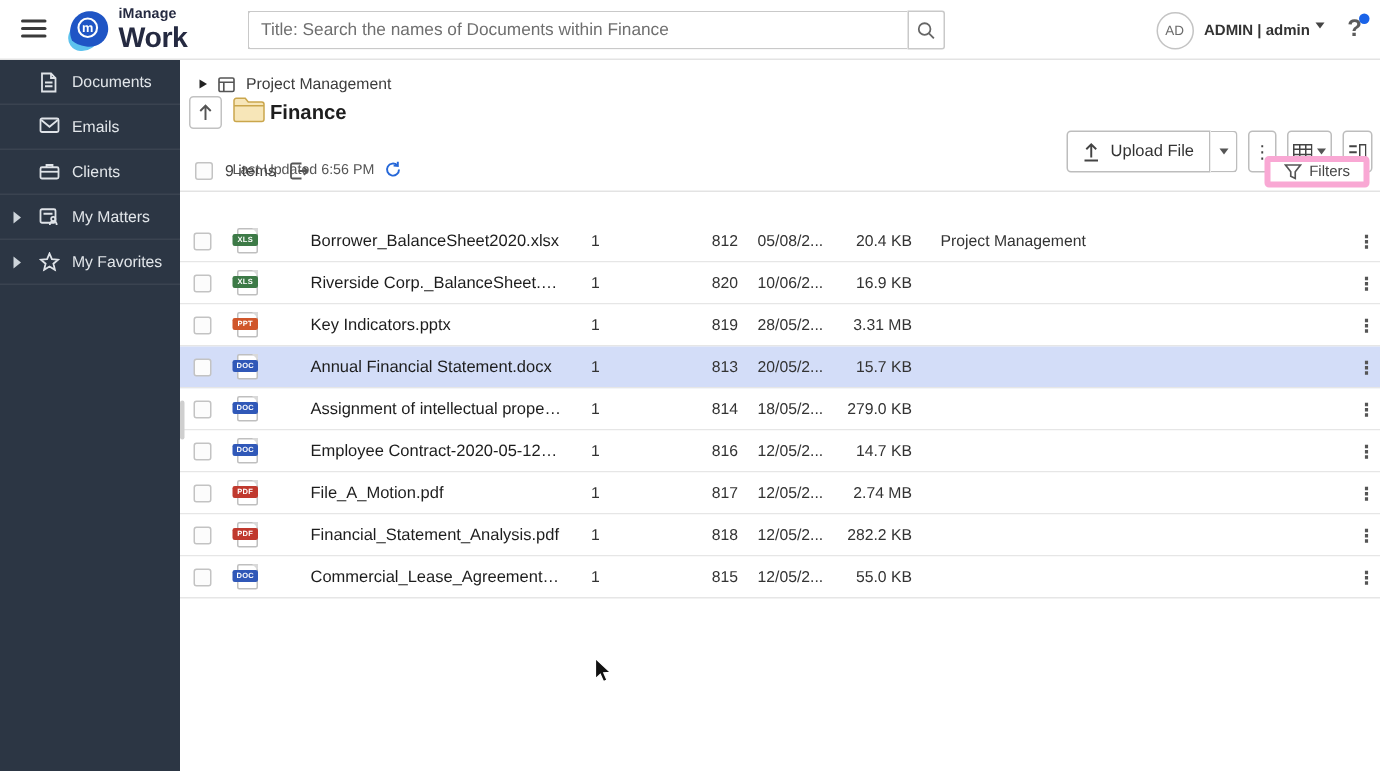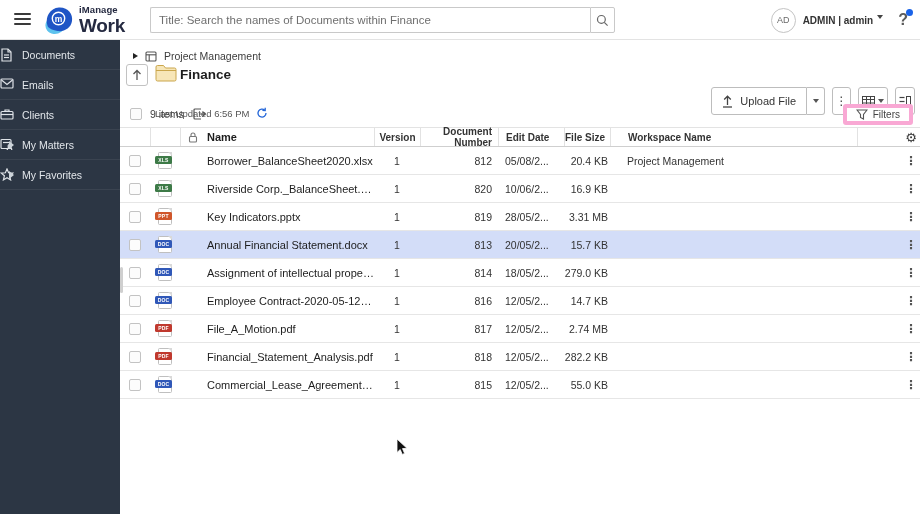--- a/index.html
+++ b/index.html
@@ -11,40 +11,40 @@
   
   .topbar { position:absolute; left:0; top:0; width:920px; height:40px; background:#fff;
     border-bottom:1px solid #e3e3e3; z-index:5; }
   .hamburger { position:absolute; left:14px; top:13px; width:17px; height:13px; cursor:pointer; }
   .hamburger span { display:block; height:2px; background:#3a3a3a; margin-bottom:3px; border-radius:1px; }
   .logo-svg { position:absolute; left:42px; top:4px; }
   .brand { position:absolute; left:79px; top:5px; line-height:1; color:#252a41; }
   .brand .b-top { font-size:9.5px; font-weight:700; letter-spacing:.1px; }
   .brand .b-bottom { font-size:19px; font-weight:700; letter-spacing:-0.3px; margin-top:1px; }
 
-  .search-wrap { position:absolute; left:150px; top:7px; display:flex; height:26px; }
+  .search-wrap { position:absolute; left:165px; top:7px; display:flex; height:26px; }
   .search-input { width:440px; height:26px; border:1px solid #c9c9c9; border-right:none;
     padding:0 8px; font-size:11.5px; color:#333; outline:none; border-radius:2px 0 0 2px; }
   .search-input::placeholder { color:#6f6f6f; }
   .search-btn { width:25px; height:26px; border:1px solid #c9c9c9; background:#fff;
     display:flex; align-items:center; justify-content:center; cursor:pointer; border-radius:0 2px 2px 0; }
 
   .user-area { position:absolute; right:12px; top:0; height:40px; display:flex; align-items:center; gap:7px; }
   .avatar { width:25px; height:25px; border-radius:50%; border:1px solid #c4c4c4; background:#fff;
     color:#6b6b6b; font-size:9px; display:flex; align-items:center; justify-content:center; }
   .user-label { font-size:10px; color:#333; font-weight:700; cursor:pointer; display:flex; align-items:flex-start; gap:4px;}
   .caret-down { width:0; height:0; border-left:3.5px solid transparent; border-right:3.5px solid transparent;
     border-top:4px solid #444; display:inline-block; }
   .help { position:relative; font-size:16px; color:#5b5b5b; font-weight:700; margin-left:8px; cursor:pointer; }
   .help .dot { position:absolute; right:-5px; top:-2px; width:7px; height:7px; border-radius:50%; background:#1a63e8; }
 
   
   .sidebar { position:absolute; left:0; top:40px; width:120px; height:474px; background:#2c3644; }
   .nav-item { height:30px; display:flex; align-items:center; border-bottom:1px solid #3a4350;
-    color:#e2e6ea; font-size:10.5px; cursor:pointer; position:relative; }
+    color:#e2e6ea; font-size:10.5px; cursor:pointer; position:relative; padding-left:26px; }
   .nav-item .expand { position:absolute; left:9px; width:0; height:0;
     border-top:4px solid transparent; border-bottom:4px solid transparent; border-left:5px solid #cdd4da; }
   .nav-item .n-icon { width:14px; height:14px; margin-right:8px; flex:0 0 14px; }
   .nav-item svg { stroke:#dfe3e8; fill:none; stroke-width:1.2; }
 
   
   .content { position:absolute; left:120px; top:40px; width:800px; height:474px; background:#fff; }
 
   .breadcrumb { position:absolute; left:0; top:8px; height:16px; display:flex; align-items:center; gap:7px; padding-left:13px; }
   .bc-caret { width:0; height:0; border-top:3.5px solid transparent; border-bottom:3.5px solid transparent; border-left:5px solid #222; }
@@ -293,38 +293,20 @@
         <path d="M6 6 h6 M9.5 3.5 L12.2 6 L9.5 8.5" fill="none" stroke="#555" stroke-width="1.2"></path>
       </svg>
       <div class="filters-btn">
         <svg width="12" height="11" viewBox="0 0 12 11">
           <path d="M1 1 h10 L7.5 5.5 V10 L4.5 8.5 V5.5 Z" fill="none" stroke="#555" stroke-width="1.1"></path>
         </svg>
         <span>Filters</span>
       </div>
     </div>
 
-    <div class="thead">
-      <div class="c-check"></div>
-      <div class="c-icon"></div>
-      <div class="c-lock">
-        <svg width="10" height="11" viewBox="0 0 10 11">
-          <rect x="1.5" y="4.5" width="7" height="5.5" rx="1" fill="none" stroke="#777" stroke-width="1.1"></rect>
-          <path d="M3 4.5 V3 a2 2 0 0 1 4 0 v1.5" fill="none" stroke="#777" stroke-width="1.1"></path>
-        </svg>
-      </div>
-      <div class="c-name">Name</div>
-      <div class="c-version">Version</div>
-      <div class="c-doc">Document Number</div>
-      <div class="c-date">Edit Date</div>
-      <div class="c-size">File Size</div>
-      <div class="c-ws">Workspace Name</div>
-      <div class="c-flex"></div>
-      <div class="c-menu"><span class="gear">⚙</span></div>
-    </div>
 
     <div class="tbody">
         <div class="trow">
     <div class="c-check">
             <div class="checkbox"></div>
           </div>
     <div class="c-icon">
       <div class="file-icon">
         <span class="fold"></span>
         <span class="file-badge" style="background: rgb(61, 122, 71);">XLS</span>

